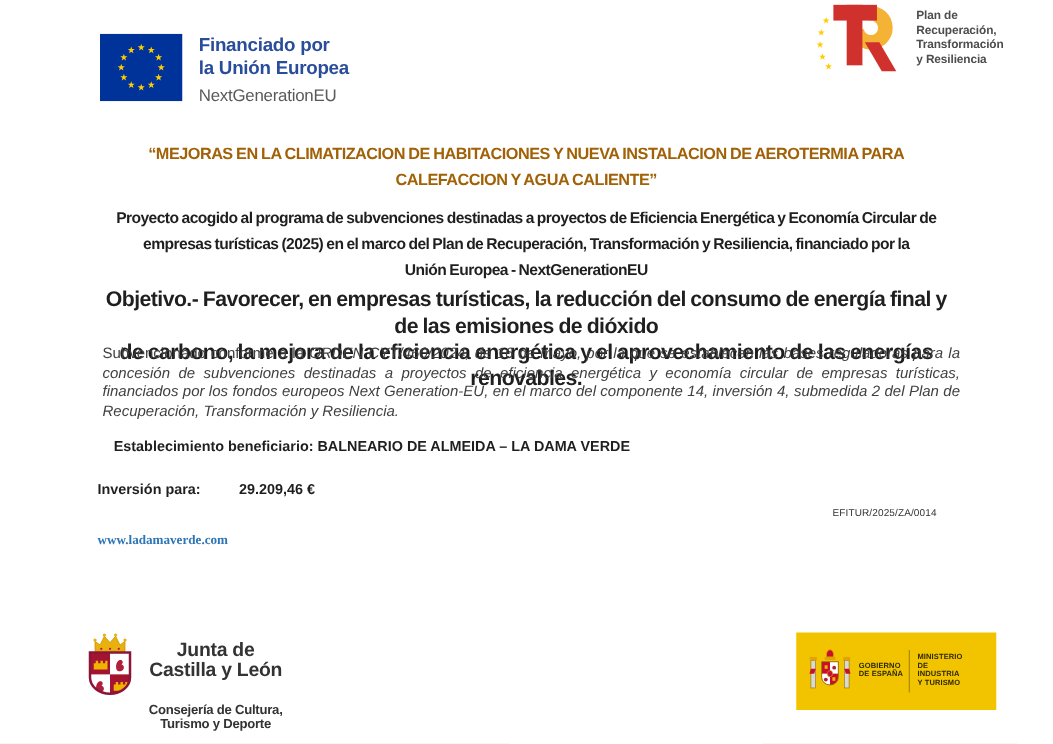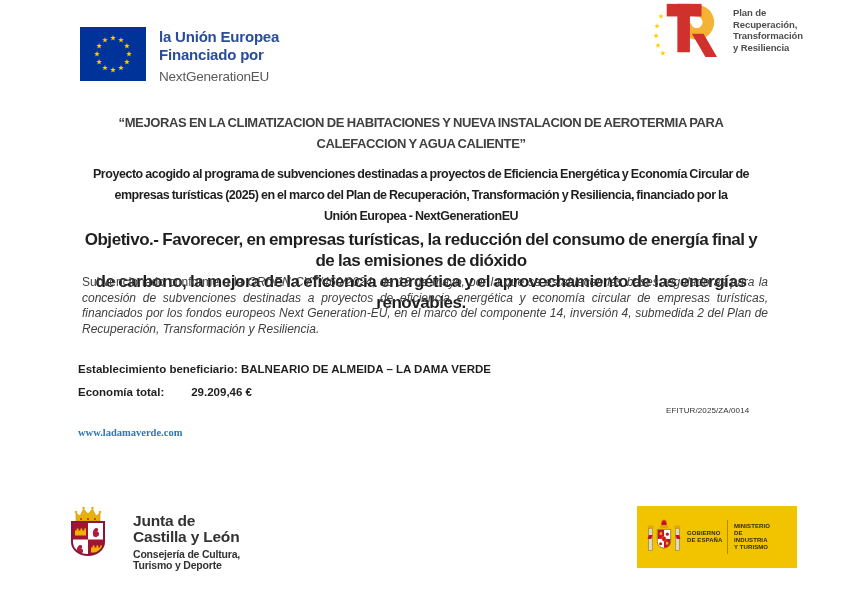--- a/index.html
+++ b/index.html
@@ -16,43 +16,43 @@
   .eu-l2 { font-size:13.5px; color:#595959; margin-top:5px; letter-spacing:-0.2px; }
 
   .prtr-logo { position:absolute; left:652px; top:0; display:flex; gap:9px; align-items:center; }
   .prtr-text div { font-size:9.5px; font-weight:bold; color:#4d4d4d; line-height:11.5px; letter-spacing:-0.1px; }
 
   
   .centered-para {
     position:absolute; left:78px; width:686px; text-align:center;
     font-weight:bold; white-space:pre-line; margin:0;
   }
-  .doc-title { top:112px; font-size:13px; line-height:21px; letter-spacing:-0.4px; word-spacing:-0.5px; color:#404040; }
+  .doc-title { top:112px; font-size:13px; line-height:21px; letter-spacing:-0.4px; word-spacing:-0.5px; color:#a16207; }
   .para-program { top:164px; font-size:12.5px; line-height:21px; letter-spacing:-0.45px; word-spacing:-0.6px; }
   .para-objective { top:229px; font-size:17px; line-height:21px; letter-spacing:-0.45px; word-spacing:-0.6px; }
 
   .para-legal {
     position:absolute; left:78px; top:271px; width:686px; margin:4px;
     text-align:justify; font-size:12px; line-height:15.5px; color:#3f3f3f;
   }
   .legal-italic { font-style:italic; }
 
   .info-row { position:absolute; left:78px; font-size:11.5px; font-weight:bold; color:#1f1f1f; }
-  .row-benef { top:363px; }
+  .row-benef { top:352px;margin-left:13px; }
   .row-inv   { top:386px; }
   .row-aid   { top:407px; }
   .info-label { display:inline-block; min-width:110px; }
   .file-reference { position:absolute; left:666px; top:406px; font-size:8px; color:#333333; letter-spacing:0.1px; }
   .website-link { position:absolute; left:78px; top:427px; font-size:10.5px; font-weight:bold; color:#2e75b6; text-decoration:none;font-family:Liberation Serif, serif; }
 
   
-  .junta { position:absolute; left:66px; top:495px; display:flex; gap:23px; }
+  .junta { position:absolute; left:66px; top:495px; display:flex; gap:9px;text-align:center; }
   .junta-text { padding-top:18px; }
   .junta-name { font-size:15.5px; font-weight:bold; color:#333333; line-height:15.5px; letter-spacing:-0.2px; }
-  .junta-dept { font-size:10.5px; font-weight:bold; color:#333333; line-height:11px; margin-top:5px; letter-spacing:-0.2px; }
+  .junta-dept { font-size:10.5px; font-weight:bold; color:#333333; line-height:11px; margin-top:19px; letter-spacing:-0.2px; }
 
   .gob-box {
     position:absolute; left:637px; top:506px; width:160px; height:62px;
     background:#f2c400; display:flex; align-items:center;
   }
   .gob-arms { margin-left:9px; }
   .gob-col { font-size:6px; font-weight:bold; color:#2e2a00; line-height:7px; letter-spacing:0.1px; }
   .gob-gov { margin-left:5px; width:36px; }
   .gob-div { width:1px; height:34px; background:rgba(90,70,0,0.45); margin:0 6px 0 4px; }
   .gob-min { width:42px; }
@@ -75,22 +75,22 @@
       <use href="#eustar" x="46.9" y="35"></use>
         <use href="#eustar" x="41" y="40.9"></use>
       <use href="#eustar" x="33" y="43"></use>
         <use href="#eustar" x="25" y="40.9"></use>
       <use href="#eustar" x="19.1" y="35"></use>
         <use href="#eustar" x="17" y="27"></use>
       <use href="#eustar" x="19.1" y="19"></use>
         <use href="#eustar" x="25" y="13.1"></use>
     </svg>
     <div class="eu-text">
+      <div class="eu-l1">Financiado por</div>
       <div class="eu-l1">la Unión Europea</div>
-      <div class="eu-l1">Financiado por</div>
       <div class="eu-l2">NextGenerationEU</div>
     </div>
   </div>
 
   <div class="prtr-logo">
     <svg width="72" height="60" viewBox="0 0 72 62">
       <defs>
         <path id="pstar" d="M0,-3 L0.71,-0.97 2.85,-0.93 1.15,0.37 1.76,2.43 0,1.2 -1.76,2.43 -1.15,0.37 -2.85,-0.93 -0.71,-0.97 Z" fill="#FFCC00"></path>
       </defs>
       <use href="#pstar" x="8" y="17"></use>
@@ -121,21 +121,21 @@
   <p class="centered-para para-objective">Objetivo.- Favorecer, en empresas turísticas, la reducción del consumo de energía final y de las emisiones de dióxido
 de carbono, la mejora de la eficiencia energética y el aprovechamiento de las energías renovables.</p>
 
   <p class="para-legal"><span>Subvencionado conforme a la </span><span class="legal-italic">ORDEN CYT/460/2024, de 16 de mayo, por la que se establecen las bases reguladoras para la concesión de subvenciones destinadas a proyectos de eficiencia energética y economía circular de empresas turísticas, financiados por los fondos europeos Next Generation-EU, en el marco del componente 14, inversión 4, submedida 2 del Plan de Recuperación, Transformación y Resiliencia.</span></p>
 
   <div class="info-row row-benef">
     <span>Establecimiento beneficiario:</span>
     <span>BALNEARIO DE ALMEIDA – LA DAMA VERDE</span>
   </div>
   <div class="info-row row-inv">
-    <span class="info-label">Economía total:</span>
+    <span class="info-label">Inversión para:</span>
     <span>29.209,46 €</span>
   </div>
 
   <div class="file-reference">EFITUR/2025/ZA/0014</div>
 
   <a class="website-link" href="#">www.ladamaverde.com</a>
 
   <div class="junta">
     <svg width="44" height="76" viewBox="0 0 44 56">
       <path d="M10,16 L10,8 L14,11 L17.5,4 L22,9 L26.5,4 L30,11 L34,8 L34,16 Z" fill="#E8B10E" stroke="#C49000" stroke-width="0.6"></path>

